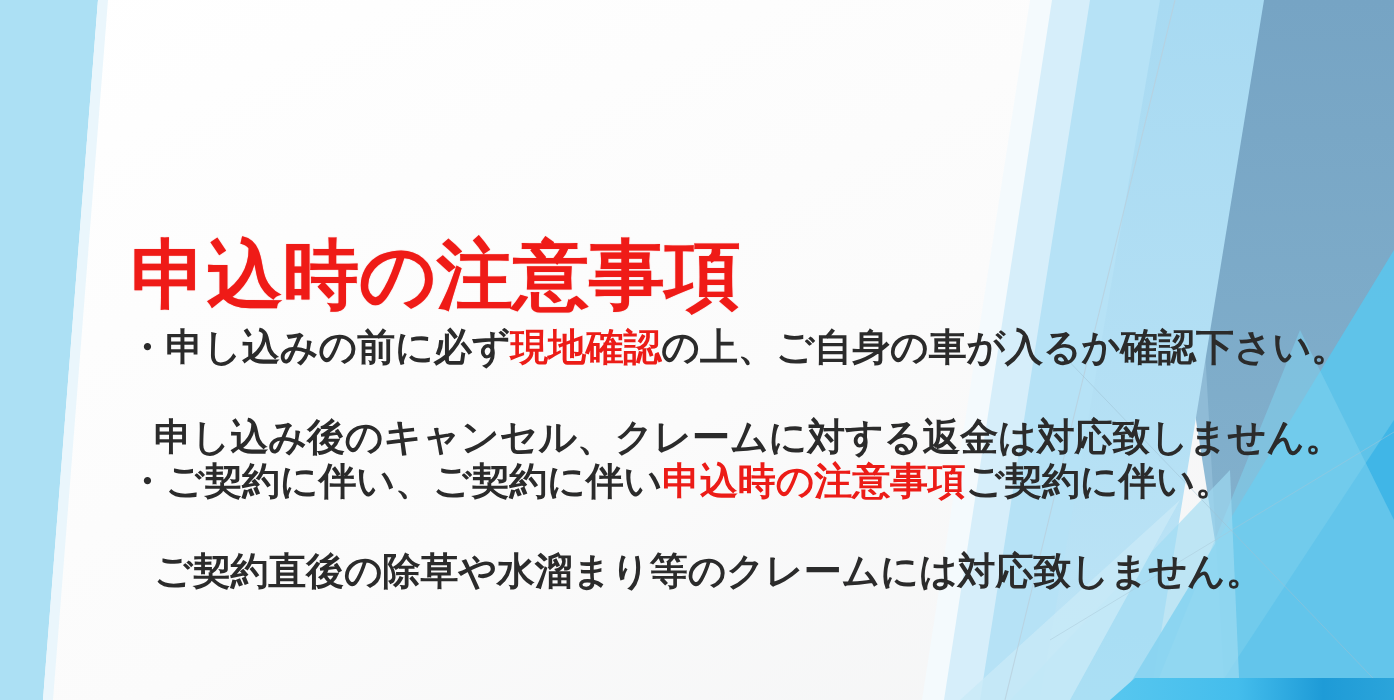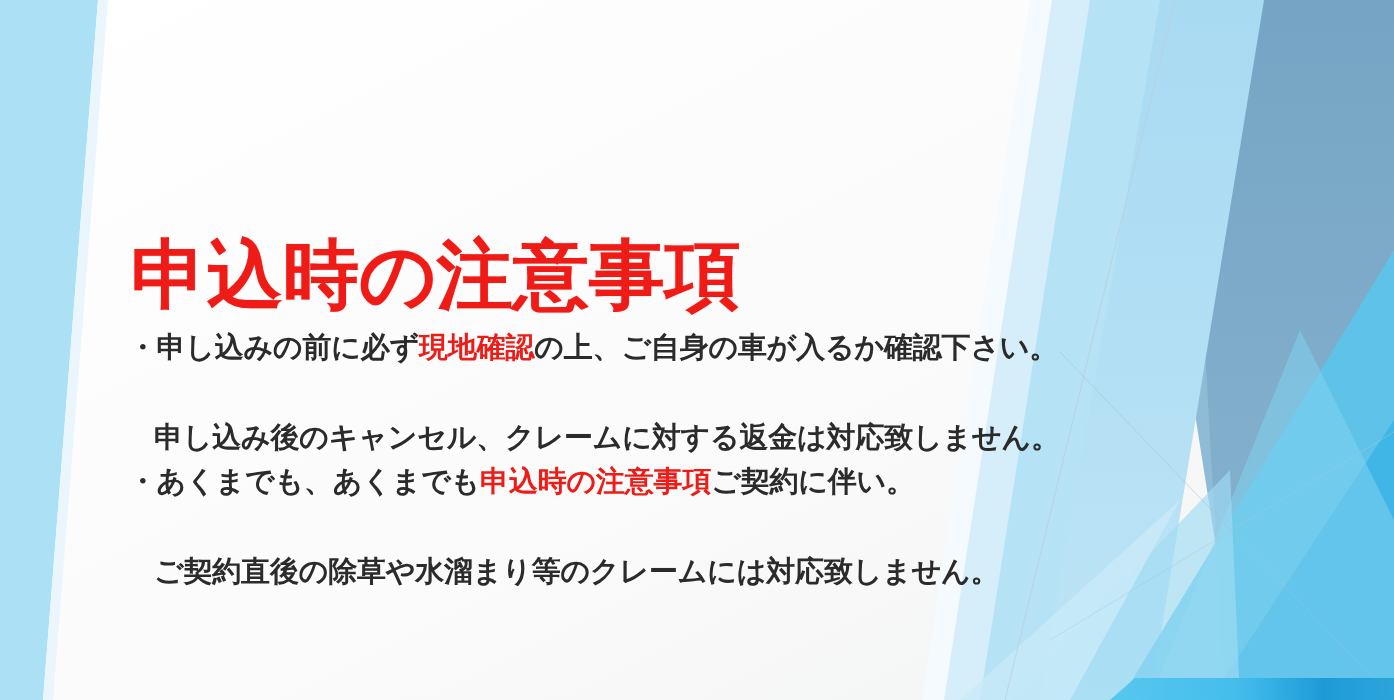--- a/index.html
+++ b/index.html
@@ -47,21 +47,21 @@
   }
 
   #body-block {
     position: absolute;
     left: 128px;
     top: 325px;
     width: 1000px;
   }
 
   .body-line {
-    font-size: 29px;
+    font-size: 38px;
     line-height: 44.5px;
     font-weight: 700;
     color: #2b2b2b;
     white-space: nowrap;
     letter-spacing: -0.2px;
   }
   .body-line.indent {
     padding-left: 26px;
     margin-top: 45px;
   }
@@ -125,18 +125,18 @@
     <polygon points="1110,700 1135,678 1394,678 1394,700" fill="url(#gradBottomBar)"></polygon>
   </svg>
 
   <div id="content">
 
     <h1 id="slide-title">申込時の注意事項</h1>
 
     <div id="body-block">
         <div class="body-line"><span class="bullet">・</span><span>申し込みの前に必ず</span><span class="em-red">現地確認</span><span>の上、ご自身の車が入るか確認下さい。</span></div>
         <div class="body-line indent"><span>申し込み後のキャンセル、クレームに対する返金は対応致しません。</span></div>
-        <div class="body-line"><span class="bullet">・</span><span>あくまでも、あくまでも</span><span class="em-red">申込時の注意事項</span><span>ご契約に伴い。</span></div>
+        <div class="body-line"><span class="bullet">・</span><span>ご契約に伴い、ご契約に伴い</span><span class="em-red">申込時の注意事項</span><span>ご契約に伴い。</span></div>
         <div class="body-line indent"><span>ご契約直後の除草や水溜まり等のクレームには対応致しません。</span></div>
       </div>
 
   </div>
 </div>
 
 </body></html>

